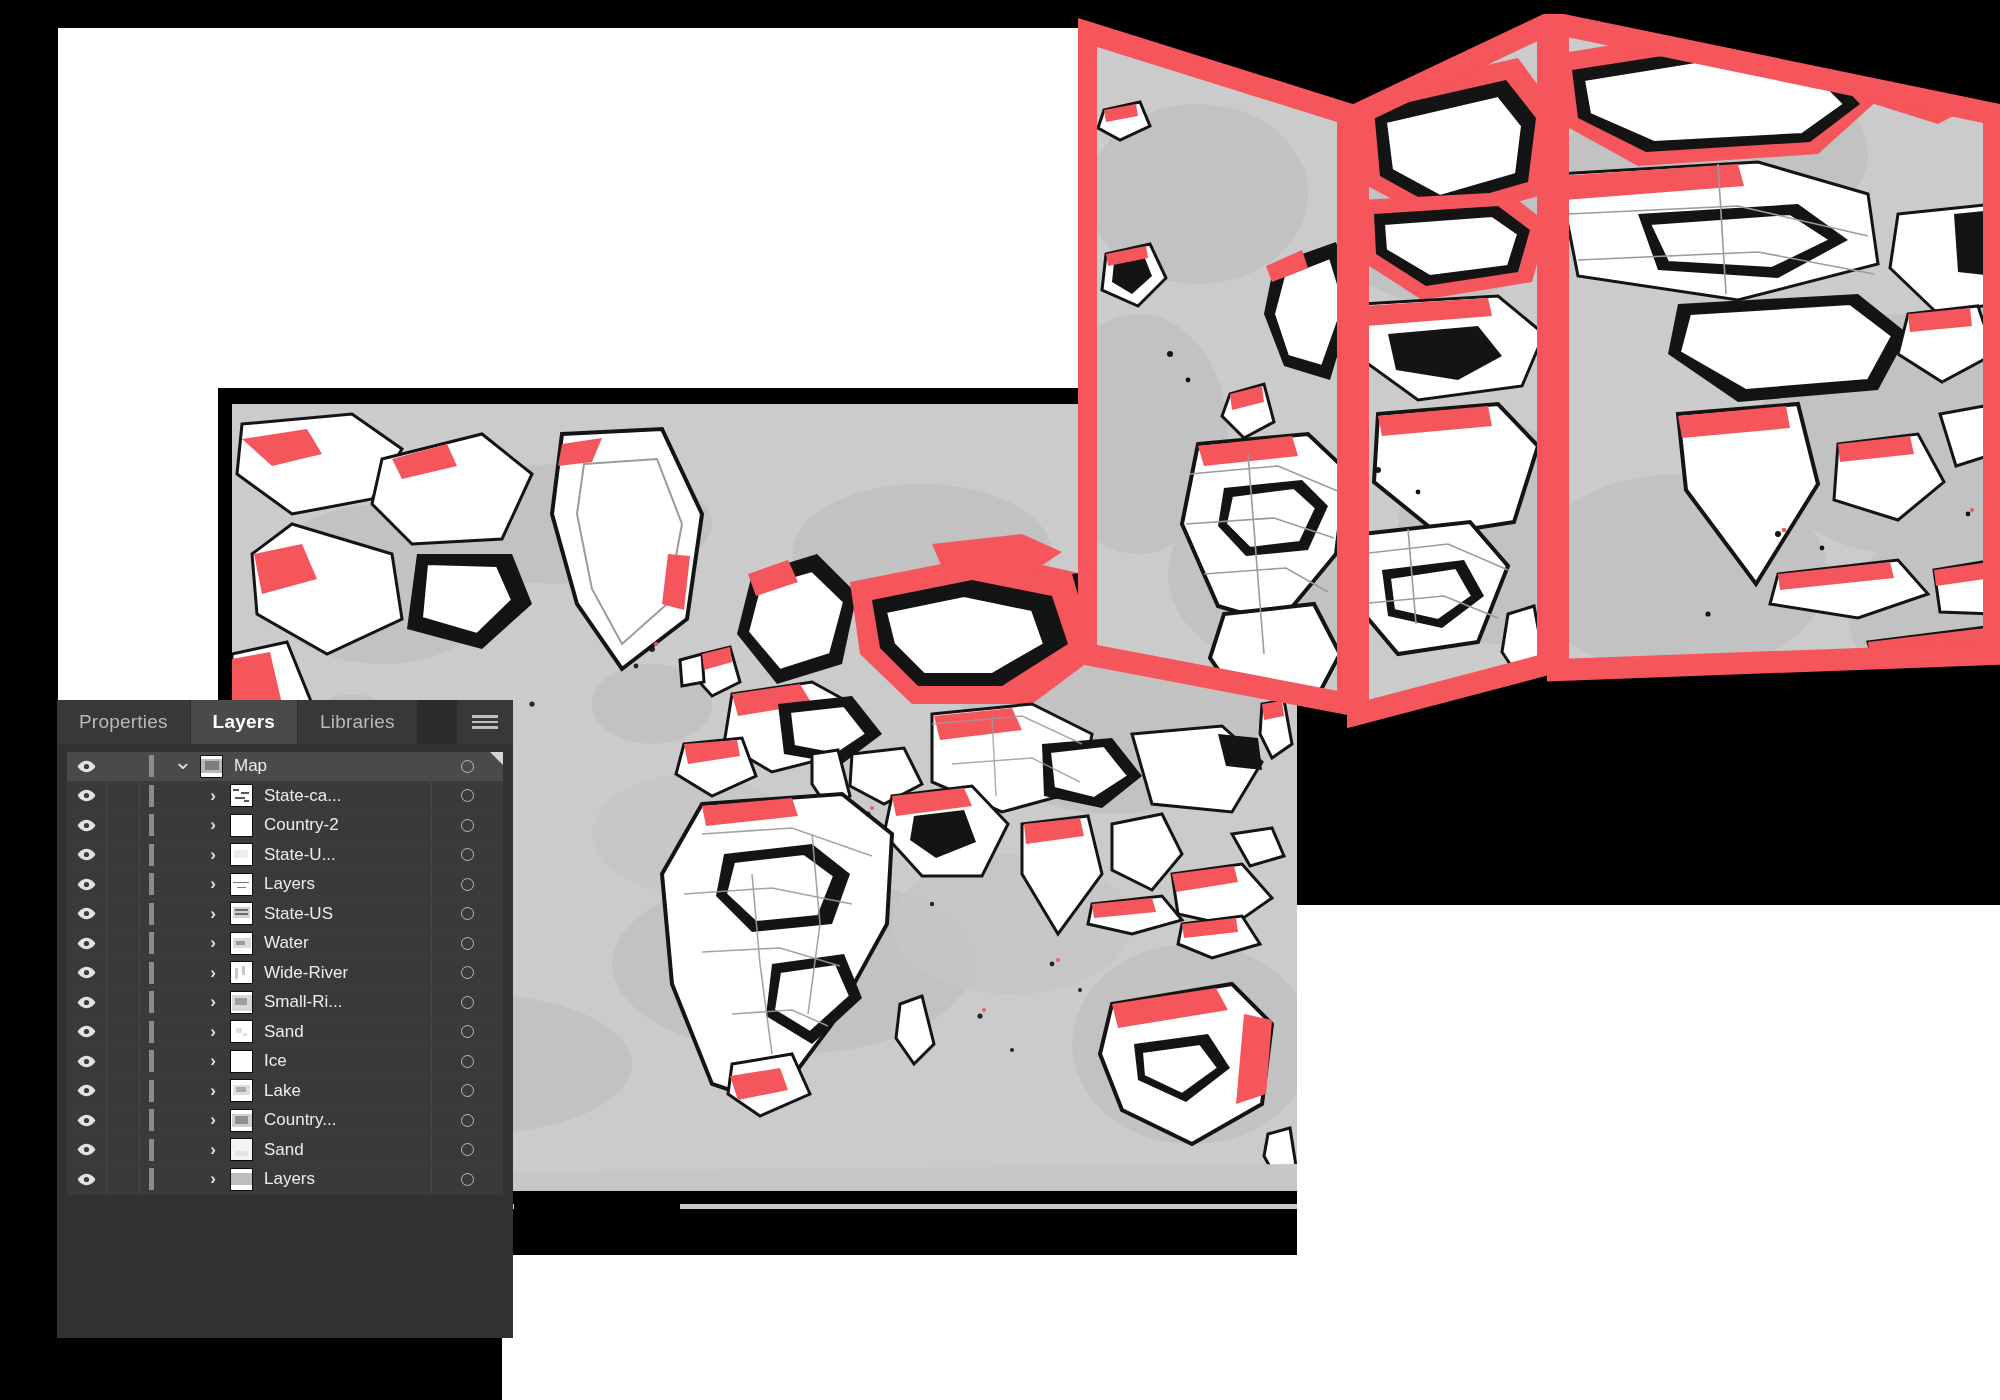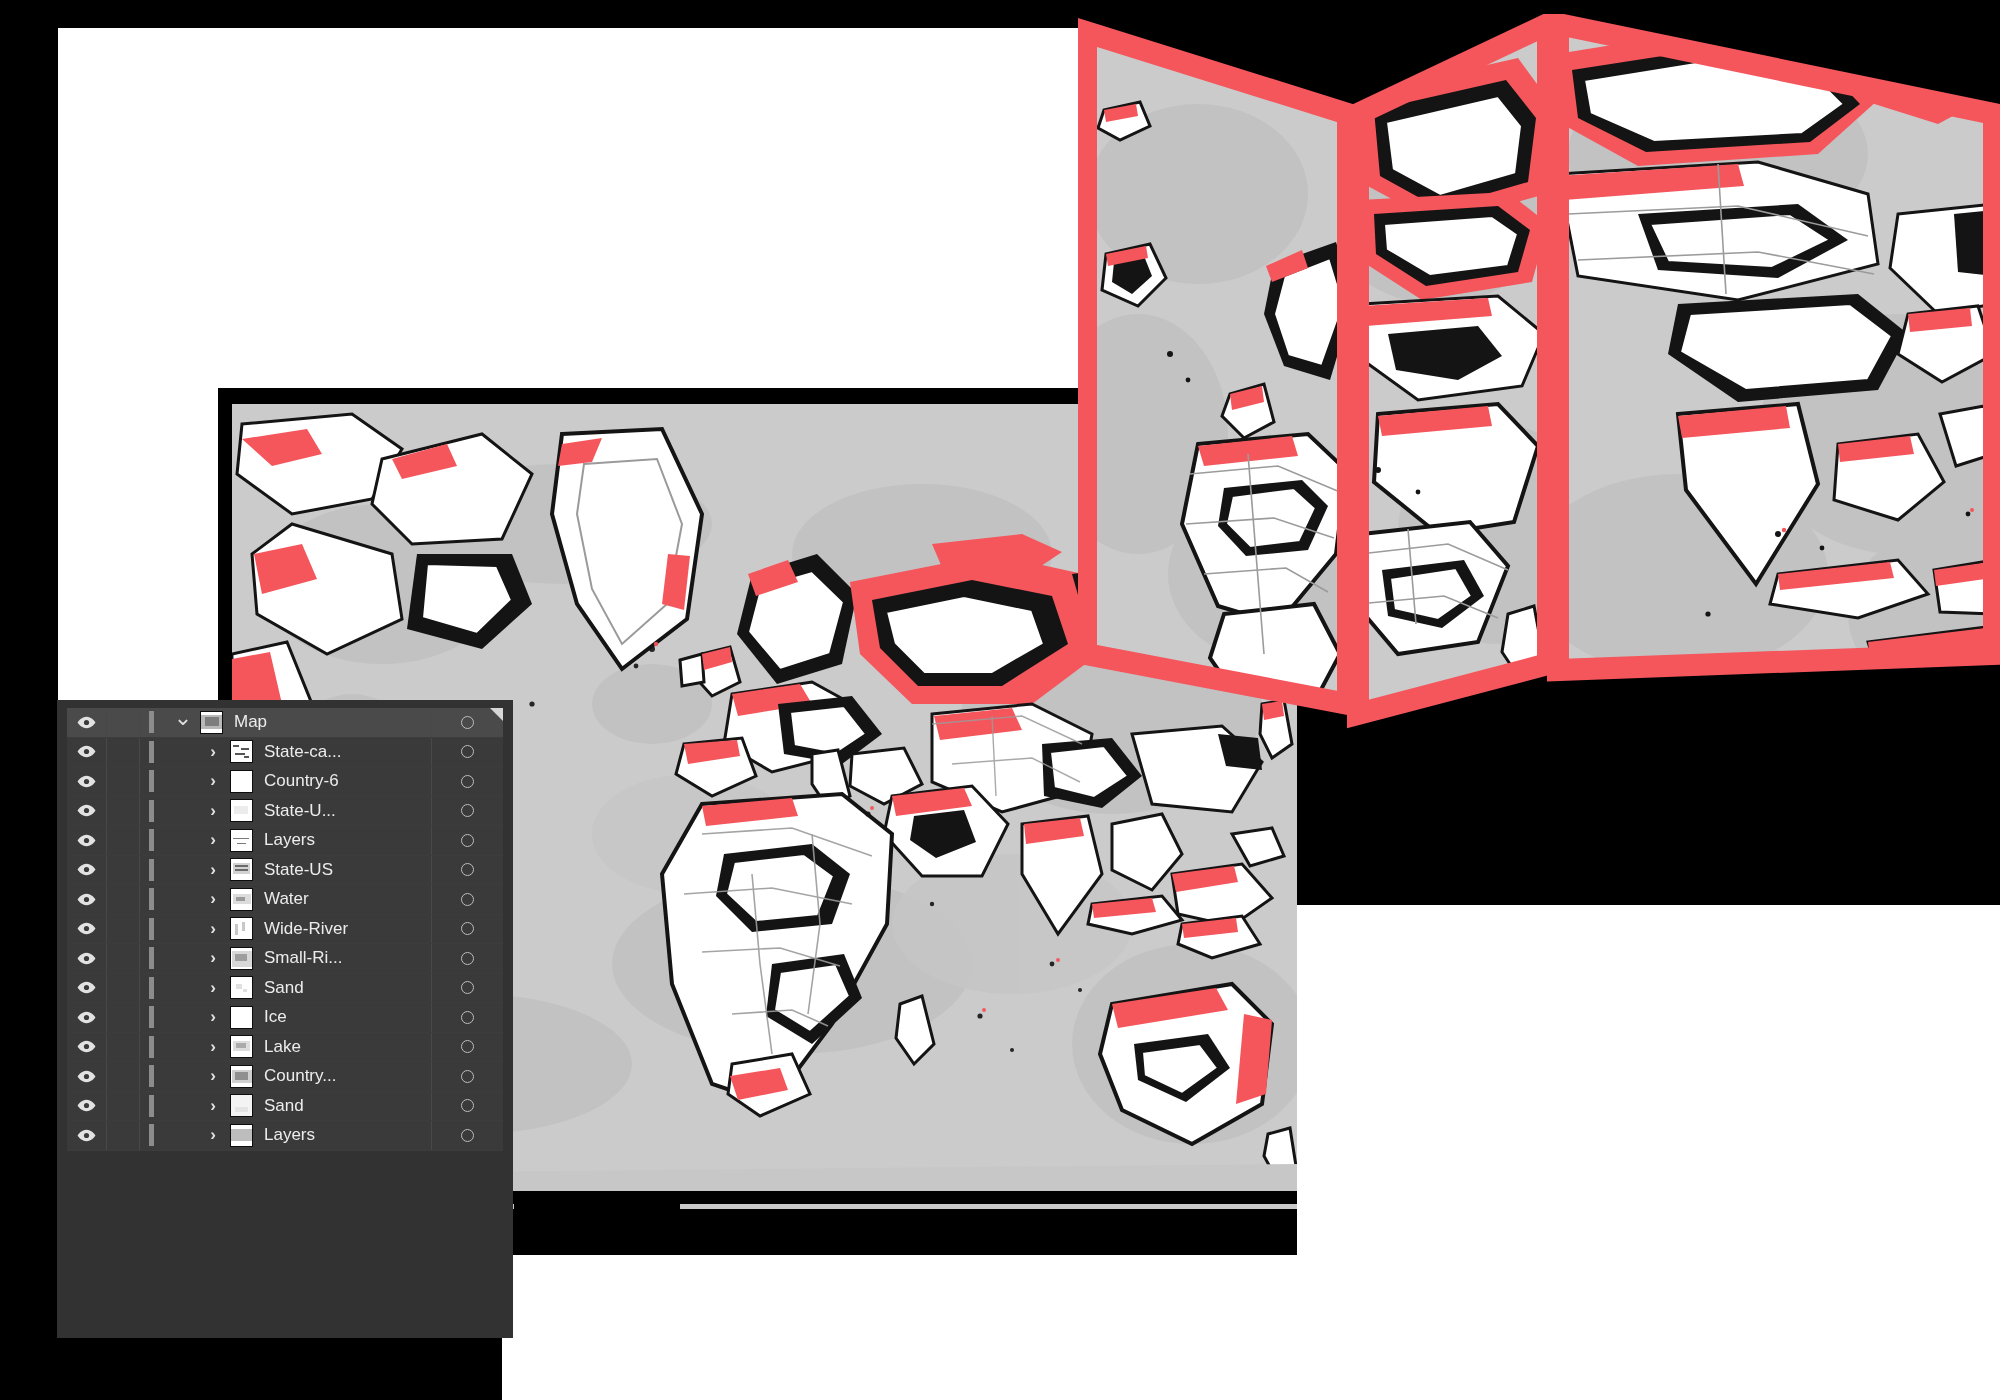--- a/index.html
+++ b/index.html
@@ -489,20 +489,38 @@
           <circle cx="706" cy="516" r="2.2"></circle>
             <circle cx="894" cy="496" r="2"></circle>
         </g>
       </g>
       <polygon points="480,10 916,100 916,640 480,656" fill="none" stroke="#f4565c" stroke-width="22"></polygon>
     </svg>
   </div>
 
   <div id="layers-panel">
 
+    <div id="panel-tabbar">
+      <div class="panel-tab inactive">
+        <span>Properties</span>
+      </div>
+      <div class="panel-tab active">
+        <span>Layers</span>
+      </div>
+      <div class="panel-tab inactive">
+        <span>Libraries</span>
+      </div>
+      <div id="panel-menu-btn">
+        <div>
+          <span class="bar"></span>
+          <span class="bar"></span>
+          <span class="bar"></span>
+        </div>
+      </div>
+    </div>
 
     <div id="layer-list">
         <div class="layer-row selected">
           <div class="col-eye">
             <span>
               <svg class="eye-svg" width="19" height="13" viewBox="0 0 19 13">
                 <path d="M9.5 0.8C4.8 0.8 1.4 5 0.6 6.5c0.8 1.5 4.2 5.7 8.9 5.7s8.1-4.2 8.9-5.7C17.6 5 14.2 0.8 9.5 0.8z" fill="#e2e2e2"></path>
                 <circle cx="9.5" cy="6.5" r="2.6" fill="#3a3a3a"></circle>
               </svg>
             </span>
@@ -560,21 +578,21 @@
               </svg>
             </span>
           </div>
           <div class="col-lock"></div>
           <div class="col-bar">
             <span class="color-bar"></span>
           </div>
           <div class="col-disc">
             <span class="twisty" style="font-weight:bold;margin-left:30px;">›</span>
             <span class="thumb"></span>
-            <span class="layer-name">Country-6</span>
+            <span class="layer-name">Country-2</span>
           </div>
           <div class="col-target">
             <span class="target-ring"></span>
           </div>
         </div>
         <div class="layer-row">
           <div class="col-eye">
             <span>
               <svg class="eye-svg" width="19" height="13" viewBox="0 0 19 13">
                 <path d="M9.5 0.8C4.8 0.8 1.4 5 0.6 6.5c0.8 1.5 4.2 5.7 8.9 5.7s8.1-4.2 8.9-5.7C17.6 5 14.2 0.8 9.5 0.8z" fill="#e2e2e2"></path>

